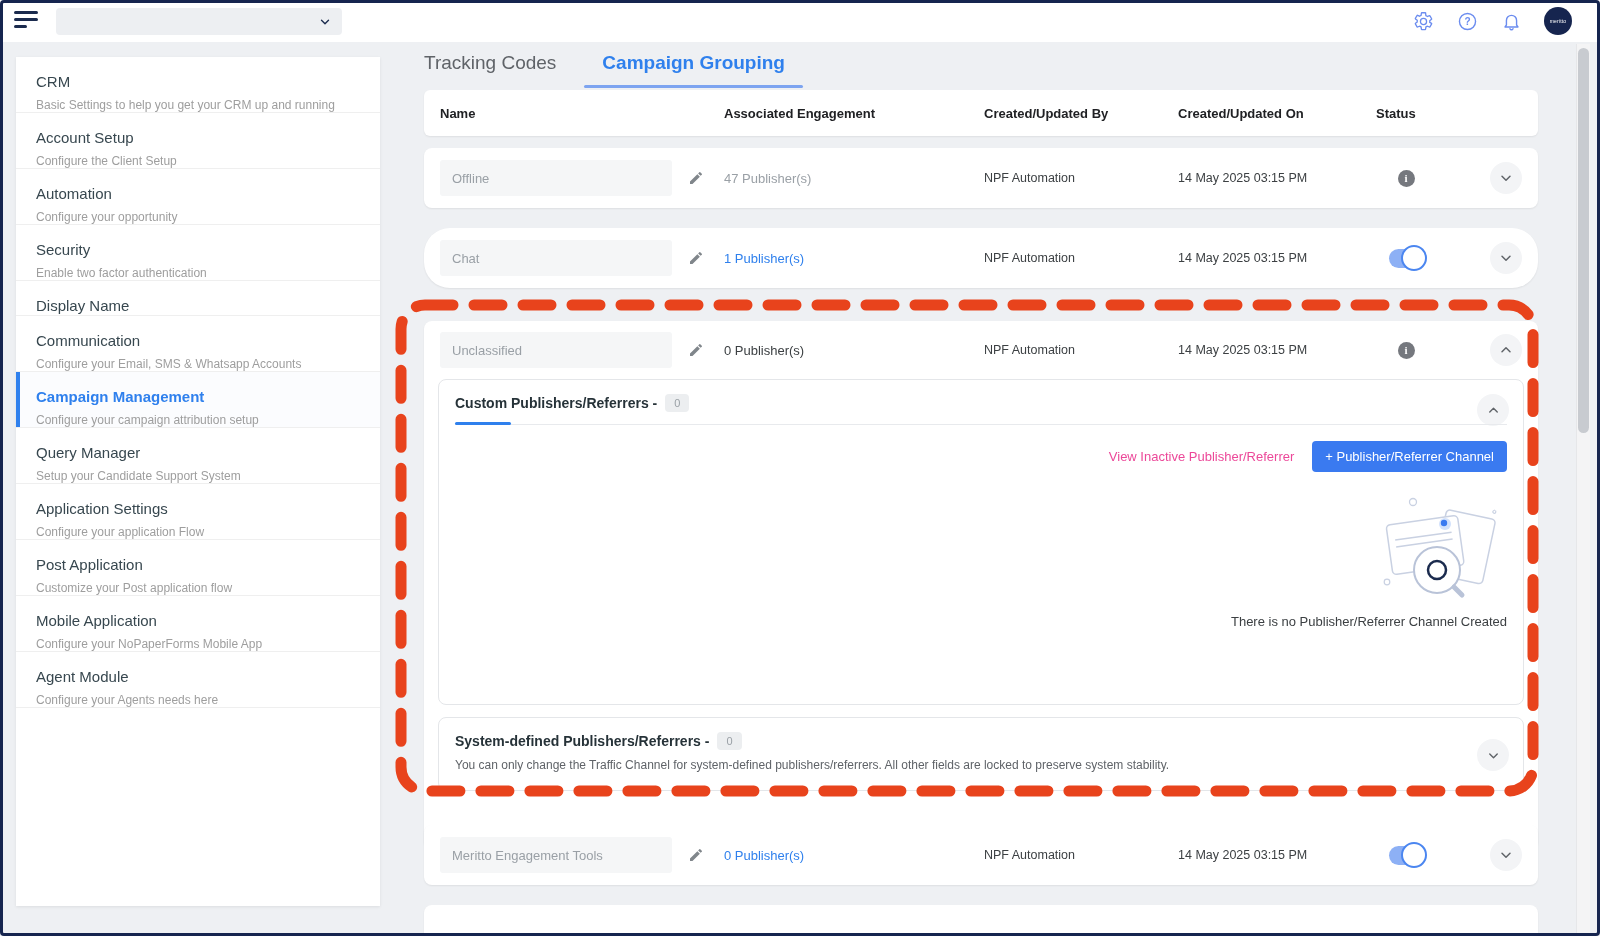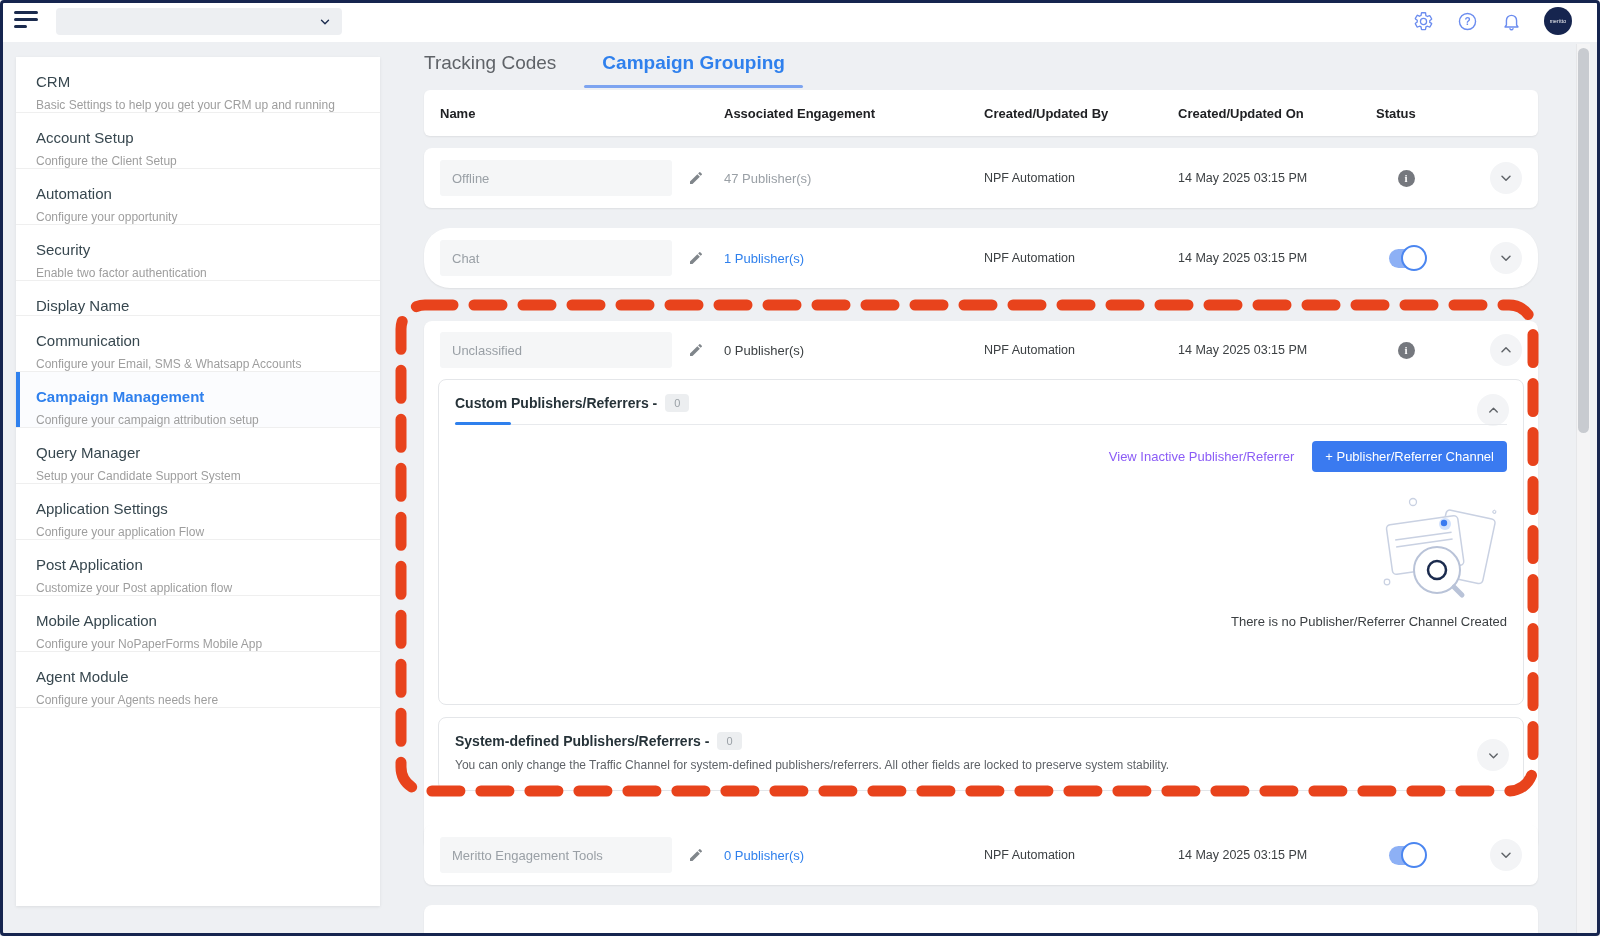--- a/index.html
+++ b/index.html
@@ -67,21 +67,21 @@
 
   
   .inner-card { margin:0 14px; border:1px solid #e4e6e9; border-radius:8px; background:#fff; position:relative; }
   .custom-card { height:326px; padding:14px 16px 0 16px; }
   .sec-title { font-size:14px; font-weight:bold; color:#263238; display:flex; align-items:center; gap:8px; }
   .count-badge { background:#eceef0; color:#9aa0a6; font-size:11px; font-weight:normal; padding:3px 9px; border-radius:4px; }
   .sec-sub { font-size:12px; color:#5f6368; margin-top:8px; }
   .mini-underline-wrap { margin-top:12px; border-bottom:1px solid #e8eaed; position:relative; }
   .mini-underline { position:absolute; left:0; bottom:-1px; width:56px; height:3px; background:#2f80ed; border-radius:2px; }
   .actions-row { display:flex; justify-content:flex-end; align-items:center; gap:18px; margin-top:16px; }
-  .link { font-size:13px; color:#8b5cf6; cursor:pointer; }
+  .link { font-size:13px; color:#ec4899; cursor:pointer; }
   .btn-primary { background:#3a7af0; color:#fff; font-size:13px; border:none; border-radius:4px; padding:8px 13px; cursor:pointer; font-family:inherit; }
   .empty-state { display:flex; flex-direction:column; align-items:flex-end; margin-top:22px; }
   .empty-caption { font-size:13px; color:#3c4043; margin-top:8px; }
   .sys-card { margin-top:12px; height:74px; padding:14px 70px 0 16px; }
   .card-chev { position:absolute; right:14px; top:14px; }
   .sys-card .card-chev { top:21px; }
 
   
   .highlight-svg { position:absolute; left:392px; top:296px; z-index:40; pointer-events:none; }
 

